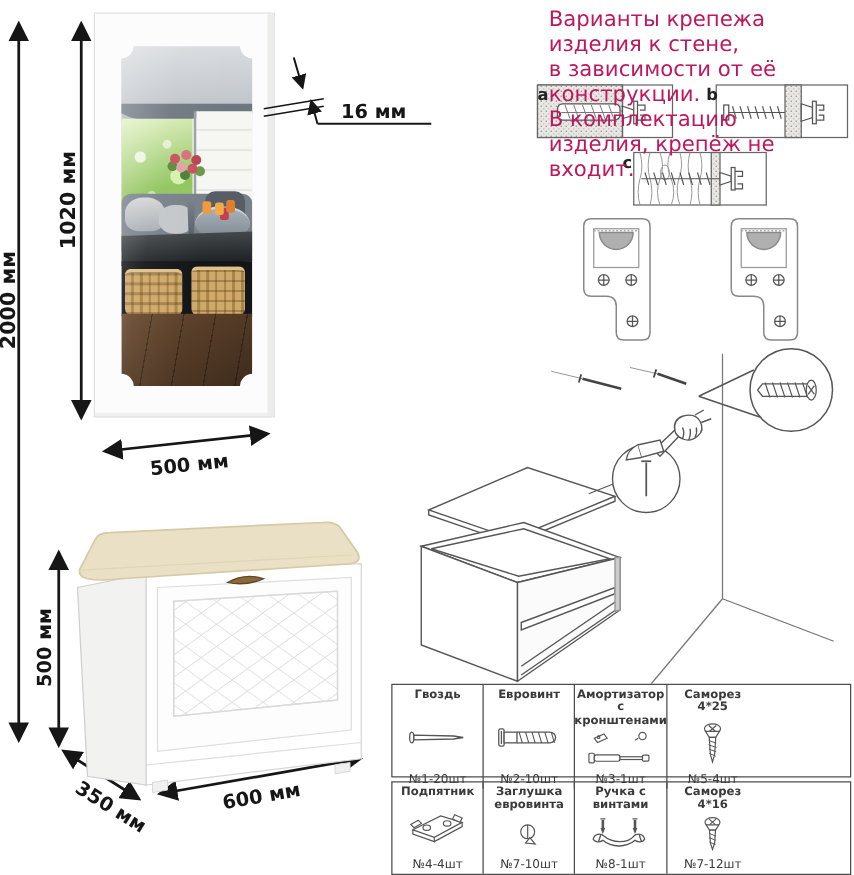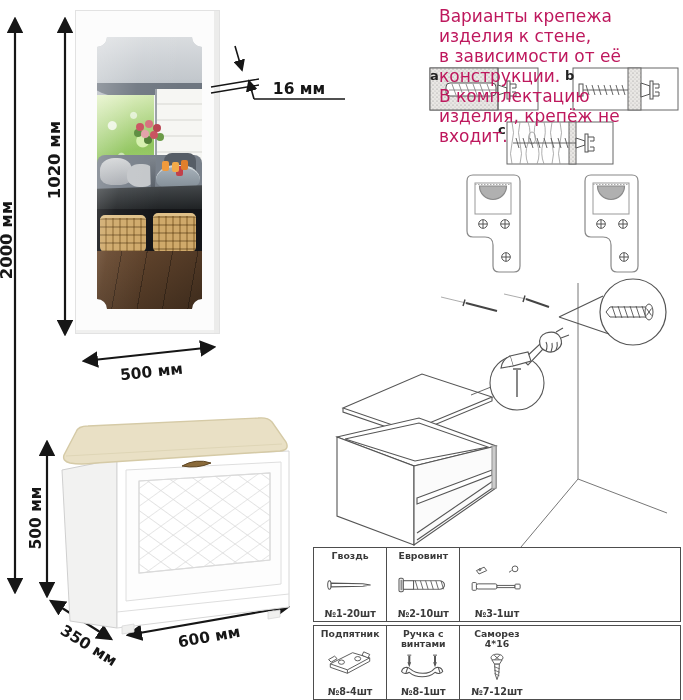--- a/index.html
+++ b/index.html
@@ -62,21 +62,21 @@
   
   .hw{position:absolute;left:313px;top:547px;width:368px;}
   .hw-row{display:grid;grid-template-columns:repeat(5,1fr);border:1.6px solid #4d4d4d;height:73px;background:#fff;}
   .hw-row + .hw-row{margin-top:3px;}
   .hw-cell{border-right:1.2px solid #4d4d4d;display:flex;flex-direction:column;align-items:center;
            padding:3px 2px 2px;min-width:0;}
   .hw-cell:last-child{border-right:none;}
   .hw-name{font-size:9.3px;font-weight:bold;color:#3a3a3a;text-align:center;line-height:1.12;}
   .hw-icon{flex:1;display:flex;align-items:center;justify-content:center;width:100%;}
   .hw-icon svg{width:62px;height:36px;}
-  .hw-count{font-size:9.6px;font-weight:bold;color:#3a3a3a;}
+  .hw-count{font-size:9.6px;font-weight:normal;color:#3a3a3a;}
 
   .scene-svg{position:absolute;left:0;top:0;pointer-events:none;}
 </style>
 </head>
 <body>
 
 <div class="stage">
 
   <div class="mirror-frame">
     <div class="mirror-glass">
@@ -328,56 +328,81 @@
             <line x1="7.5" y1="15" x2="7.5" y2="27"></line>
             <rect x="10" y="16" width="12" height="10" fill="#fff"></rect>
             <path d="M22,16 H53 M22,26 H53 M24,16 l3,10 m3,-10 l3,10 m3,-10 l3,10 m3,-10 l3,10 m3,-10 l3,10 m3,-10 l3,10" stroke-width="1"></path>
             <path d="M53,16 q5,1 5,5 q0,4 -5,5"></path>
           </svg>
         </div>
         <div class="hw-count">№2-10шт</div>
       </div>
 
       <div class="hw-cell">
+        <div class="hw-name">Амортизатор с кронштенами</div>
         <div class="hw-icon">
           <svg viewBox="0 0 66 42" fill="none" stroke="#555" stroke-width="1.1">
             <polygon points="9,10 18,6 21,10 12,14" fill="#fff"></polygon>
               <circle cx="13" cy="9" r="1.2"></circle>
             <circle cx="54" cy="8" r="3.4" fill="#fff"></circle>
               <line x1="50" y1="10" x2="47" y2="12"></line>
             <rect x="4" y="24" width="5" height="9" rx="1" fill="#fff"></rect>
             <rect x="9" y="25.5" width="24" height="6" rx="2" fill="#fff"></rect>
             <rect x="33" y="27.3" width="21" height="2.6" fill="#fff"></rect>
             <rect x="54" y="25.8" width="6" height="5.6" rx="1" fill="#fff"></rect>
           </svg>
         </div>
         <div class="hw-count">№3-1шт</div>
       </div>
 
 
+      <div class="hw-cell">
+        <div class="hw-name">Саморез 4*25</div>
+        <div class="hw-icon">
+          <svg viewBox="0 0 66 42" fill="none" stroke="#555" stroke-width="1.1">
+            <ellipse cx="33" cy="7" rx="7.5" ry="4.5" fill="#fff"></ellipse>
+            <path d="M29.5,4 L36.5,10 M36.5,4 L29.5,10"></path>
+            <polygon points="26.5,9.5 39.5,9.5 36,15 30,15" fill="#fff"></polygon>
+            <path d="M30,15 h6 l-1,16 -2,7 -2,-7 Z" fill="#fff"></path>
+            <path d="M29.5,18 L36.5,20.5 M29.3,22 L36.7,24.5 M29.6,26 L36.4,28.5 M30,30 L36,32.5" stroke-width="0.9"></path>
+          </svg>
+        </div>
+        <div class="hw-count">№5-4шт</div>
+      </div>
     </div>
 
     <div class="hw-row">
 
       <div class="hw-cell">
         <div class="hw-name">Подпятник</div>
         <div class="hw-icon">
           <svg viewBox="0 0 66 42" fill="none" stroke="#555" stroke-width="1.1">
             <polygon points="10,22 36,9 56,15 30,29" fill="#fff"></polygon>
             <polyline points="10,22 10,26 30,33 30,29"></polyline>
             <polyline points="30,33 56,19 56,15"></polyline>
             <ellipse cx="23" cy="20" rx="3.5" ry="2.5" fill="#fff"></ellipse>
             <ellipse cx="42" cy="16" rx="3.5" ry="2.5" fill="#fff"></ellipse>
             <polygon points="8,17 15,13 18,16 11,20" fill="#fff"></polygon>
             <polygon points="49,8 56,11 54,15 47,12" fill="#fff"></polygon>
           </svg>
         </div>
-        <div class="hw-count">№8-4шт</div>
-      </div>
-
+        <div class="hw-count">№4-4шт</div>
+      </div>
+
+      <div class="hw-cell">
+        <div class="hw-name">Заглушка евровинта</div>
+        <div class="hw-icon">
+          <svg viewBox="0 0 66 42" fill="none" stroke="#555" stroke-width="1.1">
+            <circle cx="32" cy="18" r="6.5" fill="#fff"></circle>
+            <line x1="32" y1="11.5" x2="32" y2="24.5"></line>
+            <polygon points="34,23.5 39,29.5 30,28.5" fill="#fff"></polygon>
+          </svg>
+        </div>
+        <div class="hw-count">№7-10шт</div>
+      </div>
 
       <div class="hw-cell">
         <div class="hw-name">Ручка с винтами</div>
         <div class="hw-icon">
           <svg viewBox="0 0 66 42" fill="none" stroke="#555" stroke-width="1.2">
             <line x1="17" y1="7" x2="17" y2="15" stroke-width="2.4"></line>
             <line x1="14.7" y1="6" x2="19.3" y2="6"></line>
             <polygon points="15.7,15 18.3,15 17,18.5" fill="#555"></polygon>
             <line x1="47" y1="7" x2="47" y2="15" stroke-width="2.4"></line>
             <line x1="44.7" y1="6" x2="49.3" y2="6"></line>

